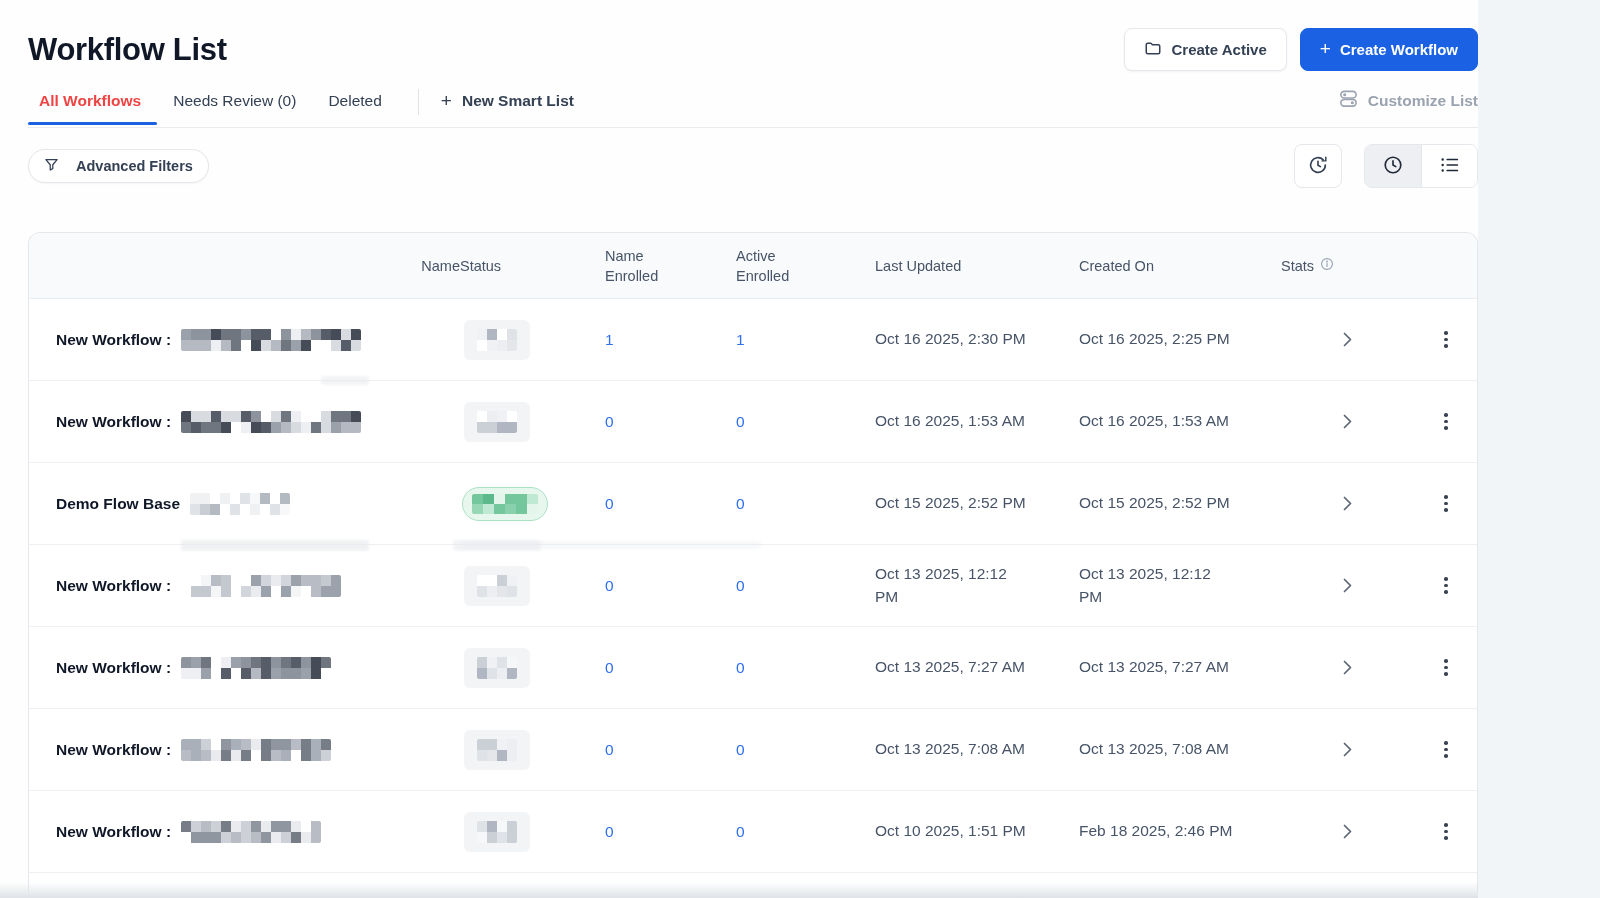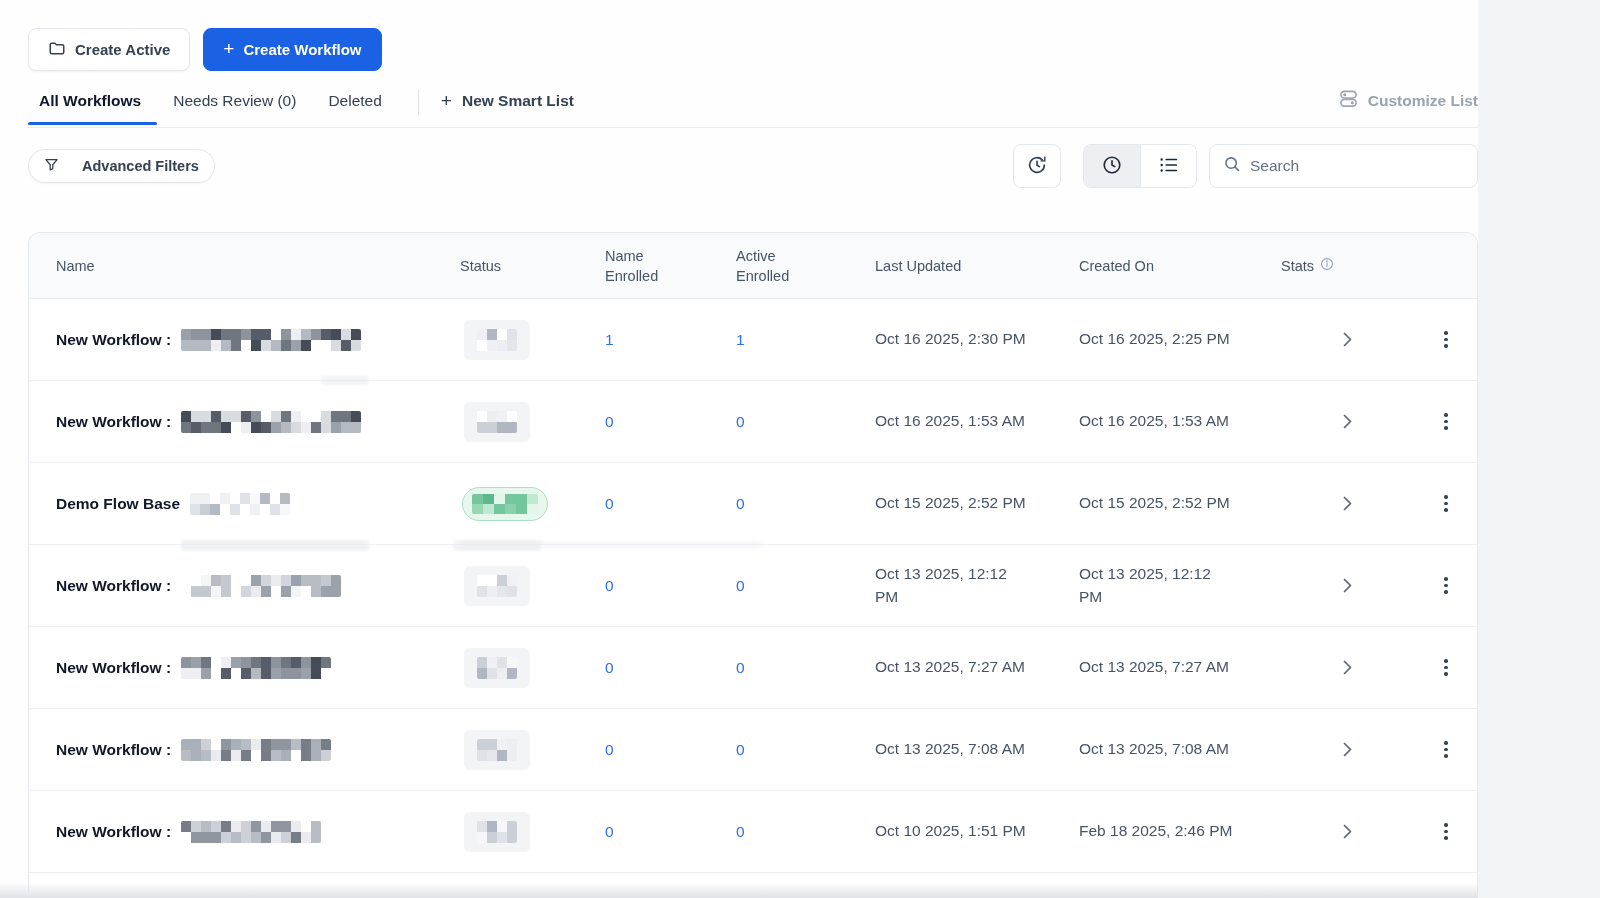--- a/index.html
+++ b/index.html
@@ -27,33 +27,33 @@
   .btn-primary { background:#1b61e4; color:#fff; border-color:#1b61e4; }
   .btn .plus { font-size:19px; font-weight:400; line-height:1; margin-top:-2px; }
   
   .tabs-row { margin-top:17px; width:1450px; display:flex; justify-content:space-between; align-items:flex-end; border-bottom:1px solid #e9ecef; }
   .tabs { display:flex; align-items:center; gap:0; }
   .tab {
     background:none; border:none; font-family:inherit; font-size:15.5px; font-weight:500; color:#344054;
     padding:0 16px 14px 16px; cursor:pointer; position:relative;
   }
   .tab:first-child { padding-left:11px; }
-  .tab.active { color:#0f172a; font-weight:700; }
+  .tab.active { color:#ef4444; font-weight:700; }
   .tab.active::after {
     content:""; position:absolute; left:0; right:0; bottom:-1px; height:3px; background:#1b61e4; border-radius:2px;
   }
   .tab-divider { width:1px; height:26px; background:#dfe3e8; margin:0 12px 12px 20px; }
   .new-smart { background:none; border:none; font-family:inherit; font-size:15.5px; font-weight:600; color:#344054; display:flex; gap:10px; align-items:center; padding:0 10px 14px 10px; cursor:pointer; }
   .new-smart .plus { font-size:19px; font-weight:400; color:#344054; }
   .customize { display:flex; align-items:center; gap:9px; color:#9aa3af; font-size:15.5px; font-weight:600; padding-bottom:14px; cursor:default; }
   
   .filter-row { margin-top:16px; width:1450px; display:flex; justify-content:space-between; align-items:center; }
   .adv-pill {
     height:34px; border-radius:17px; border:1px solid #e4e7ec; background:#fff; box-shadow:0 1px 2px rgba(16,24,40,.04);
-    display:inline-flex; align-items:center; gap:23px; padding:0 15px; font-family:inherit;
+    display:inline-flex; align-items:center; gap:17px; padding:0 15px; font-family:inherit;
     font-size:14.5px; font-weight:700; color:#344054; cursor:pointer;
   }
   .right-tools { display:flex; align-items:center; }
   .icon-btn {
     width:48px; height:44px; border:1px solid #e4e7ec; background:#fff; border-radius:8px;
     display:flex; align-items:center; justify-content:center; cursor:pointer;
   }
   .segmented { display:flex; height:44px; border:1px solid #e4e7ec; border-radius:8px; overflow:hidden; background:#fff; margin-left:22px; }
   .seg { width:56px; border:none; background:#fff; display:flex; align-items:center; justify-content:center; cursor:pointer; }
   .seg.active { background:#edeff2; }
@@ -62,21 +62,21 @@
     margin-left:12px; width:269px; height:44px; border:1px solid #e4e7ec; border-radius:8px; background:#fff;
     display:flex; align-items:center; gap:9px; padding:0 13px;
   }
   .search-box input { border:none; outline:none; flex:1; font-family:inherit; font-size:15.5px; color:#344054; background:transparent; }
   .search-box input::placeholder { color:#667085; }
   
   .table { margin-top:44px; width:1450px; background:#fff; border:1px solid #e4e7ec; border-bottom:none; border-radius:12px 12px 0 0; overflow:hidden; }
   .grid-cols { display:grid; grid-template-columns:431px 145px 131px 139px 204px 202px 132px 66px; align-items:center; }
   .thead { height:66px; background:#f8fafb; border-bottom:1px solid #e9ecef; color:#475467; font-size:14.5px; }
   .th { line-height:20px; }
-  .th-name { padding-left:27px; }
+  .th-name { padding-left:27px;text-align:right; }
   .th-narrow { max-width:68px; }
   .th-stats { display:flex; align-items:center; gap:6px; }
   .tr { height:82px; border-bottom:1px solid #eef0f3; position:relative; background:#fff; }
   .tr.partial { height:20px; border-bottom:none; }
   .td-name { padding-left:27px; display:flex; align-items:center; gap:10px; white-space:nowrap; }
   .nm { font-size:15.5px; font-weight:700; color:#101828; }
   .num { font-size:15.5px; font-weight:500; color:#2f6fed; text-decoration:none; cursor:pointer; }
   .date { font-size:15.5px; color:#475467; line-height:22.5px; max-width:158px; }
   .td-stats { display:flex; justify-content:center; }
   .td-actions { display:flex; justify-content:center; }
@@ -94,20 +94,21 @@
   .blur-strip { position:absolute; background:#e7e9ec; border-radius:3px; filter:blur(1.2px); z-index:2; }
   
   .bottom-fade { position:absolute; left:0; bottom:0; width:1478px; height:16px; background:linear-gradient(to bottom, rgba(227,231,234,0), #dfe3e7); z-index:5; }
 </style>
 </head>
 <body>
 
 <div class="content">
 
   <div class="page-head">
+    <h1 class="page-title">Workflow List</h1>
     <div class="head-actions">
       <button class="btn btn-white">
         <span>
           <svg width="18" height="18" viewBox="0 0 24 24" fill="none" stroke="#344054" stroke-width="2" stroke-linejoin="round">
               <path d="M3 7.5a2 2 0 0 1 2-2h4.2l2 2.3H19a2 2 0 0 1 2 2v7.7a2 2 0 0 1-2 2H5a2 2 0 0 1-2-2z"></path>
             </svg>
         </span>
         <span>Create Active</span>
       </button>
       <button class="btn btn-primary">
@@ -173,29 +174,20 @@
         </button>
         <button class="seg">
           <span>
             <svg width="22" height="22" viewBox="0 0 24 24" fill="none" stroke="#1f2937" stroke-width="1.9" stroke-linecap="round">
               <path d="M9 6h11M9 12h11M9 18h11"></path>
                 <path d="M4 6h.01M4 12h.01M4 18h.01" stroke-width="2.6"></path>
             </svg>
           </span>
         </button>
       </div>
-      <div class="search-box">
-        <span>
-          <svg width="18" height="18" viewBox="0 0 20 20" fill="none" stroke="#667085" stroke-width="1.7" stroke-linecap="round">
-              <circle cx="9" cy="9" r="5.8"></circle>
-              <path d="M13.5 13.5l3.6 3.6"></path>
-            </svg>
-        </span>
-        <input placeholder="Search" style="">
-      </div>
     </div>
   </div>
 
   <div class="table">
     <div class="thead grid-cols">
       <div class="th th-name">Name</div>
       <div class="th">Status</div>
       <div class="th th-narrow">Name Enrolled</div>
       <div class="th th-narrow">Active Enrolled</div>
       <div class="th">Last Updated</div>

